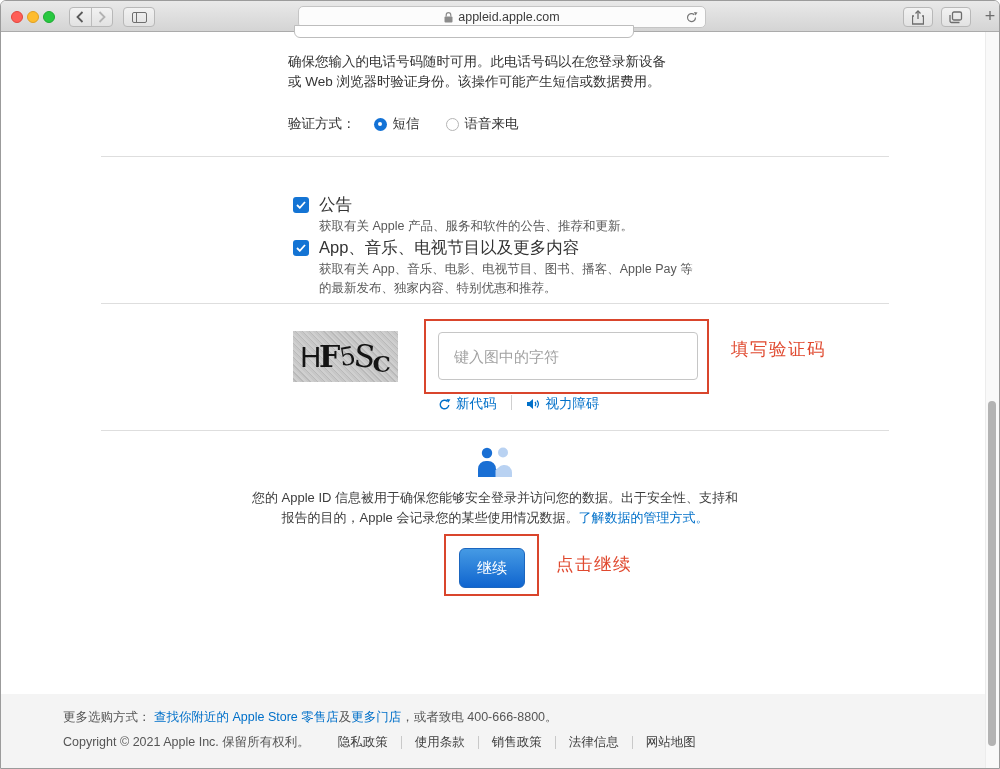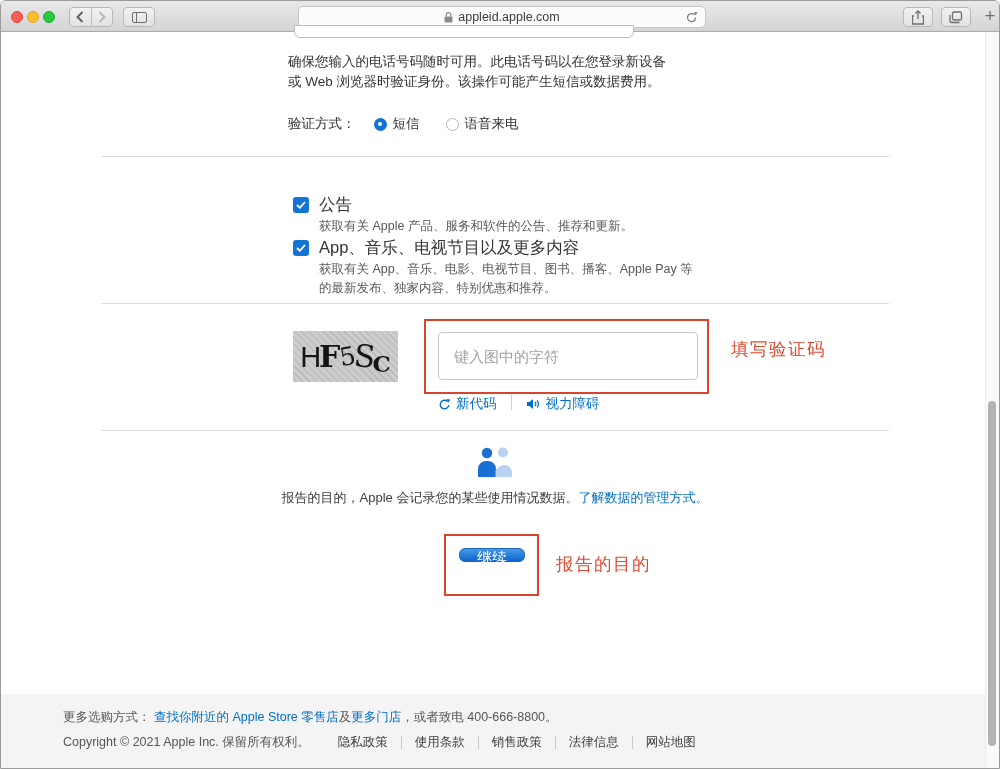--- a/index.html
+++ b/index.html
@@ -80,21 +80,21 @@
   .cap-links { position:absolute; left:437px; top:363px; display:flex; align-items:flex-start; font-size:13.5px; }
   .cap-link { color:#0070c9; display:flex; align-items:center; cursor:pointer; text-decoration:none; }
   .cap-link .ic { margin-right:5px; display:flex; }
   .cap-sep { width:1px; height:15px; background:#cfcfcf; margin:0 14px; }
 
   .people { position:absolute; left:473px; top:415px; }
   .privacy { position:absolute; left:174px; top:456px; width:640px; text-align:center;
              font-size:13px; line-height:20px; color:#3d3d3d; }
   .privacy a { color:#0070c9; text-decoration:none; cursor:pointer; }
 
-  .continue-btn { position:absolute; left:458px; top:516px; width:66px; height:14px; border-radius:6px;
+  .continue-btn { position:absolute; left:458px; top:516px; width:66px; height:40px; border-radius:6px;
                   background:linear-gradient(#459ae4,#1065cf); border:1px solid #1b66bf; color:#fff;
                   font-size:15px; cursor:pointer; font-family:"Liberation Sans","DejaVu Sans",sans-serif; }
 
   
   .footer { position:absolute; left:0; right:14px; top:662px; bottom:0; background:#f4f4f4; padding:15px 0 0 62px;
             font-size:12.5px; color:#565656; }
   .footer a { text-decoration:none; cursor:pointer; }
   .f-blue { color:#0070c9; }
   .f-line2 { margin-top:8px; display:flex; align-items:center; }
   .f-copy { margin-right:28px; }
@@ -240,26 +240,27 @@
     <span class="people">
       <svg width="42" height="32" viewBox="0 0 42 32">
         <circle cx="13" cy="6" r="5.2" fill="#1a6fd4"></circle>
         <path d="M4 30 v-8 a8 8 0 0 1 8 -8 h2 a8 8 0 0 1 8 8 l3 2 v6 z" fill="#1a6fd4"></path>
         <circle cx="29" cy="5.5" r="5" fill="#b9d2f2"></circle>
         <path d="M21.5 30 v-7 l3 -2.5 a7.5 7.5 0 0 1 5 -2.5 h1 a7.5 7.5 0 0 1 7.5 7.5 v4.5 z" fill="#b9d2f2"></path>
       </svg>
     </span>
 
     <div class="privacy">
+      <div>您的 Apple ID 信息被用于确保您能够安全登录并访问您的数据。出于安全性、支持和</div>
       <div><span>报告的目的，Apple 会记录您的某些使用情况数据。</span><a>了解数据的管理方式。</a></div>
     </div>
 
     <div class="ann-box ann-box2"></div>
     <button class="continue-btn">继续</button>
-    <div class="ann-note note2">报告的目的</div>
+    <div class="ann-note note2">点击继续</div>
 
     <div class="footer">
       <div class="f-line1">
         <span>更多选购方式： </span><a class="f-blue">查找你附近的 Apple Store 零售店</a><span>及</span><a class="f-blue">更多门店</a><span>，或者致电 400-666-8800。</span>
       </div>
       <div class="f-line2">
         <span class="f-copy">Copyright © 2021 Apple Inc. 保留所有权利。</span>
         <a class="f-link">隐私政策</a>
         <span class="f-sep"></span>
         <a class="f-link">使用条款</a>

